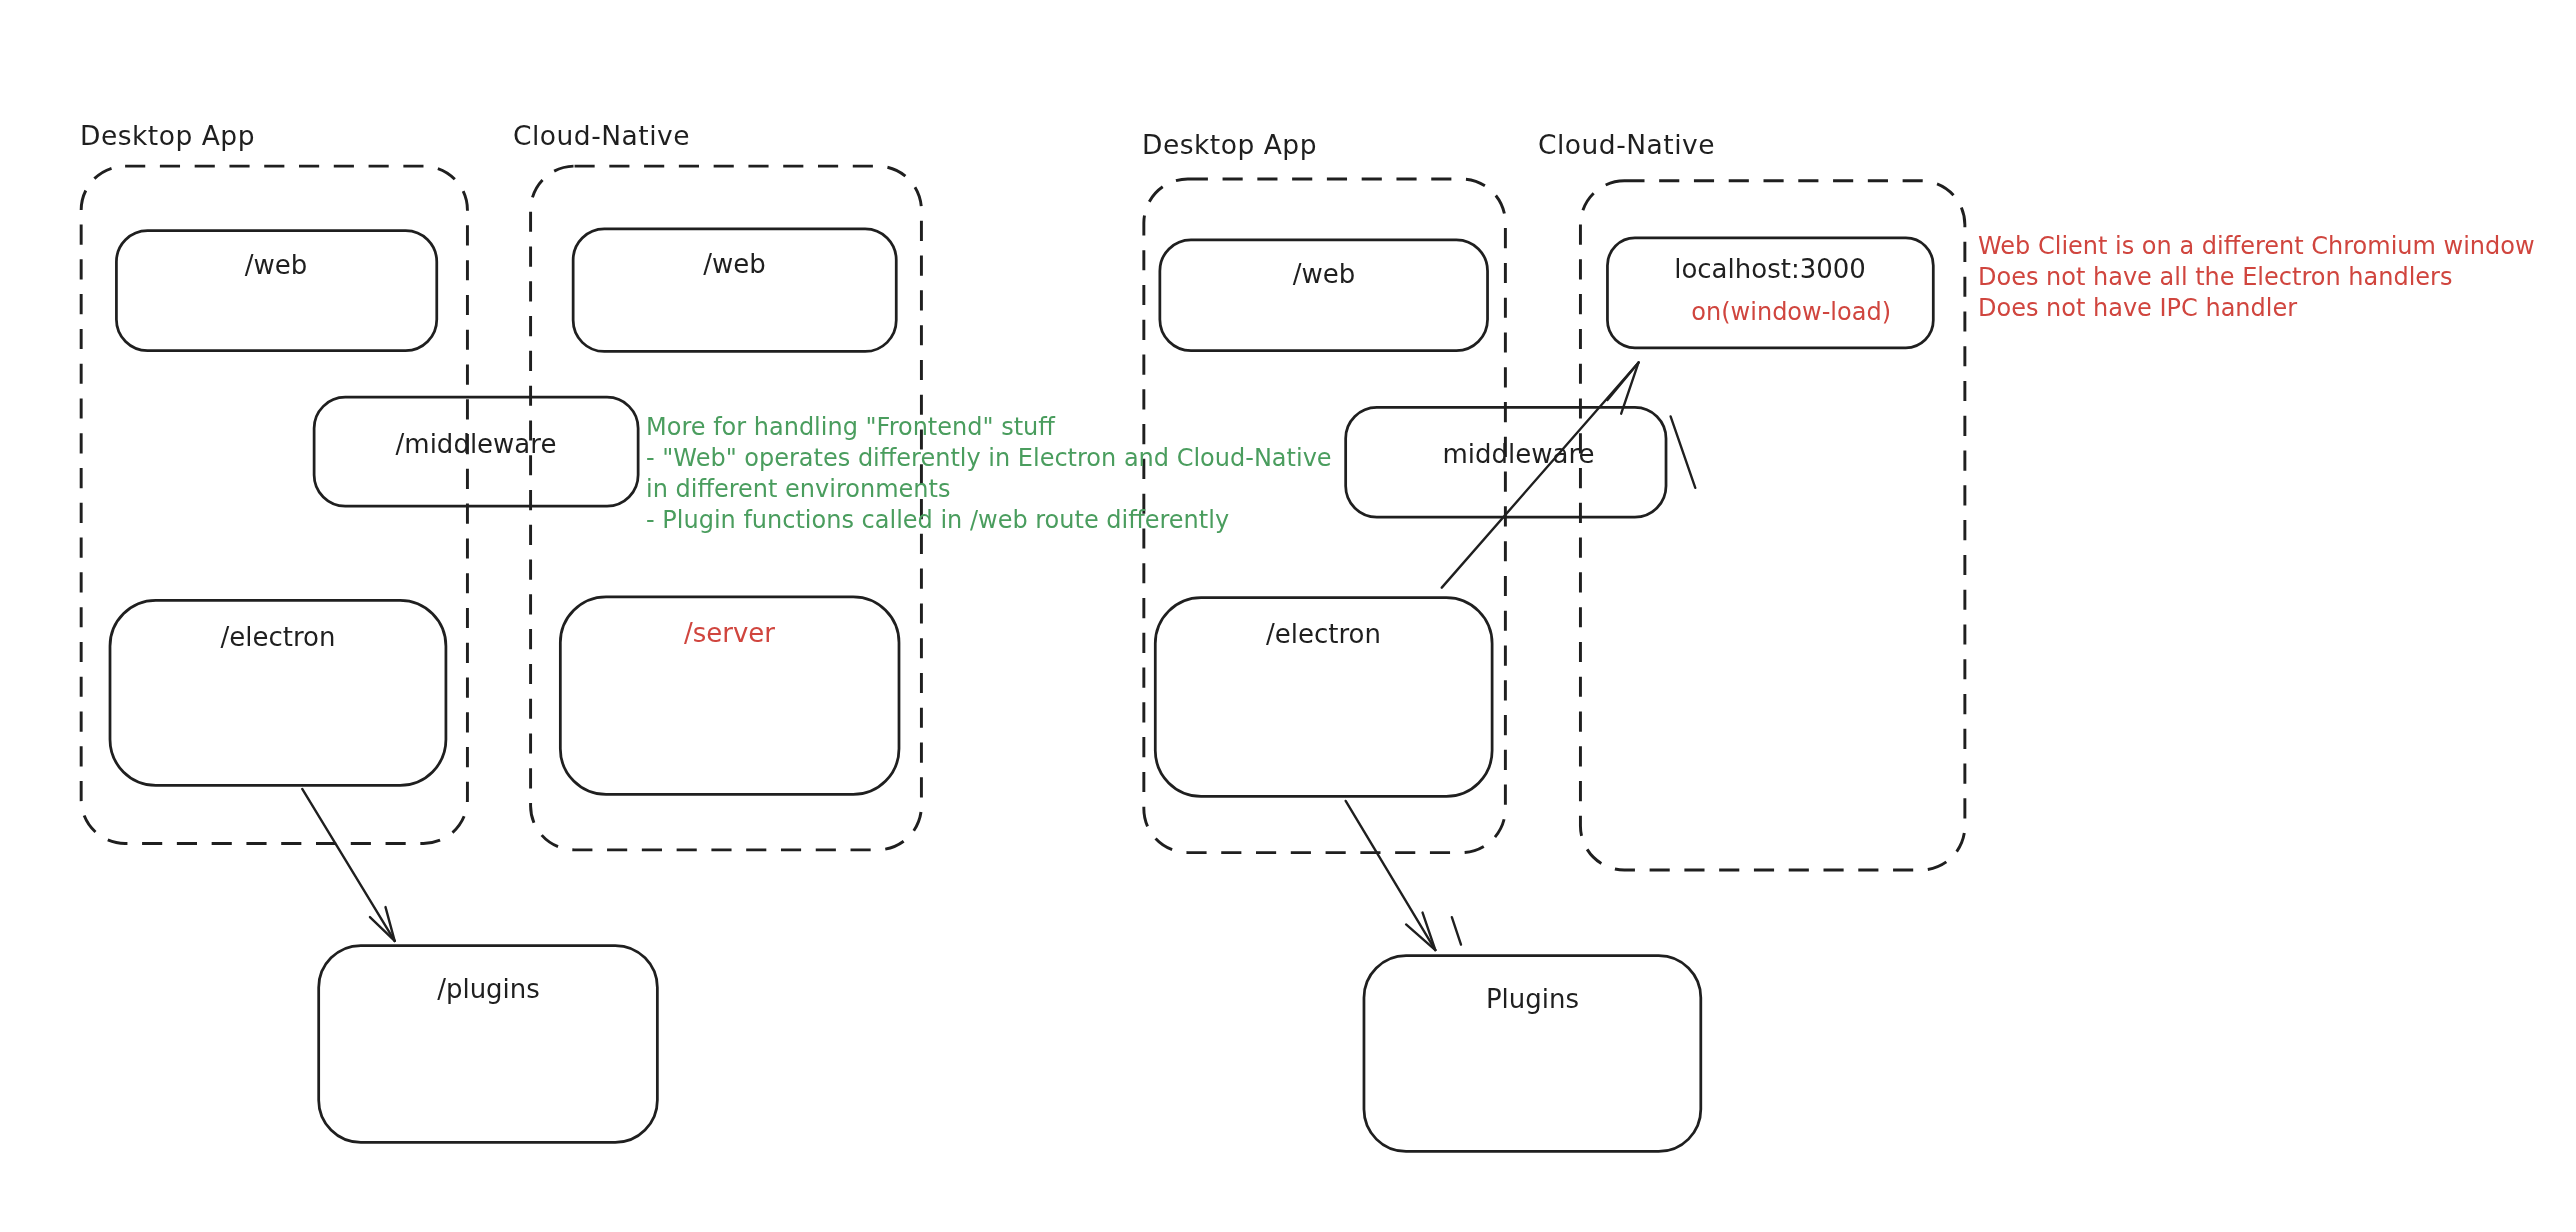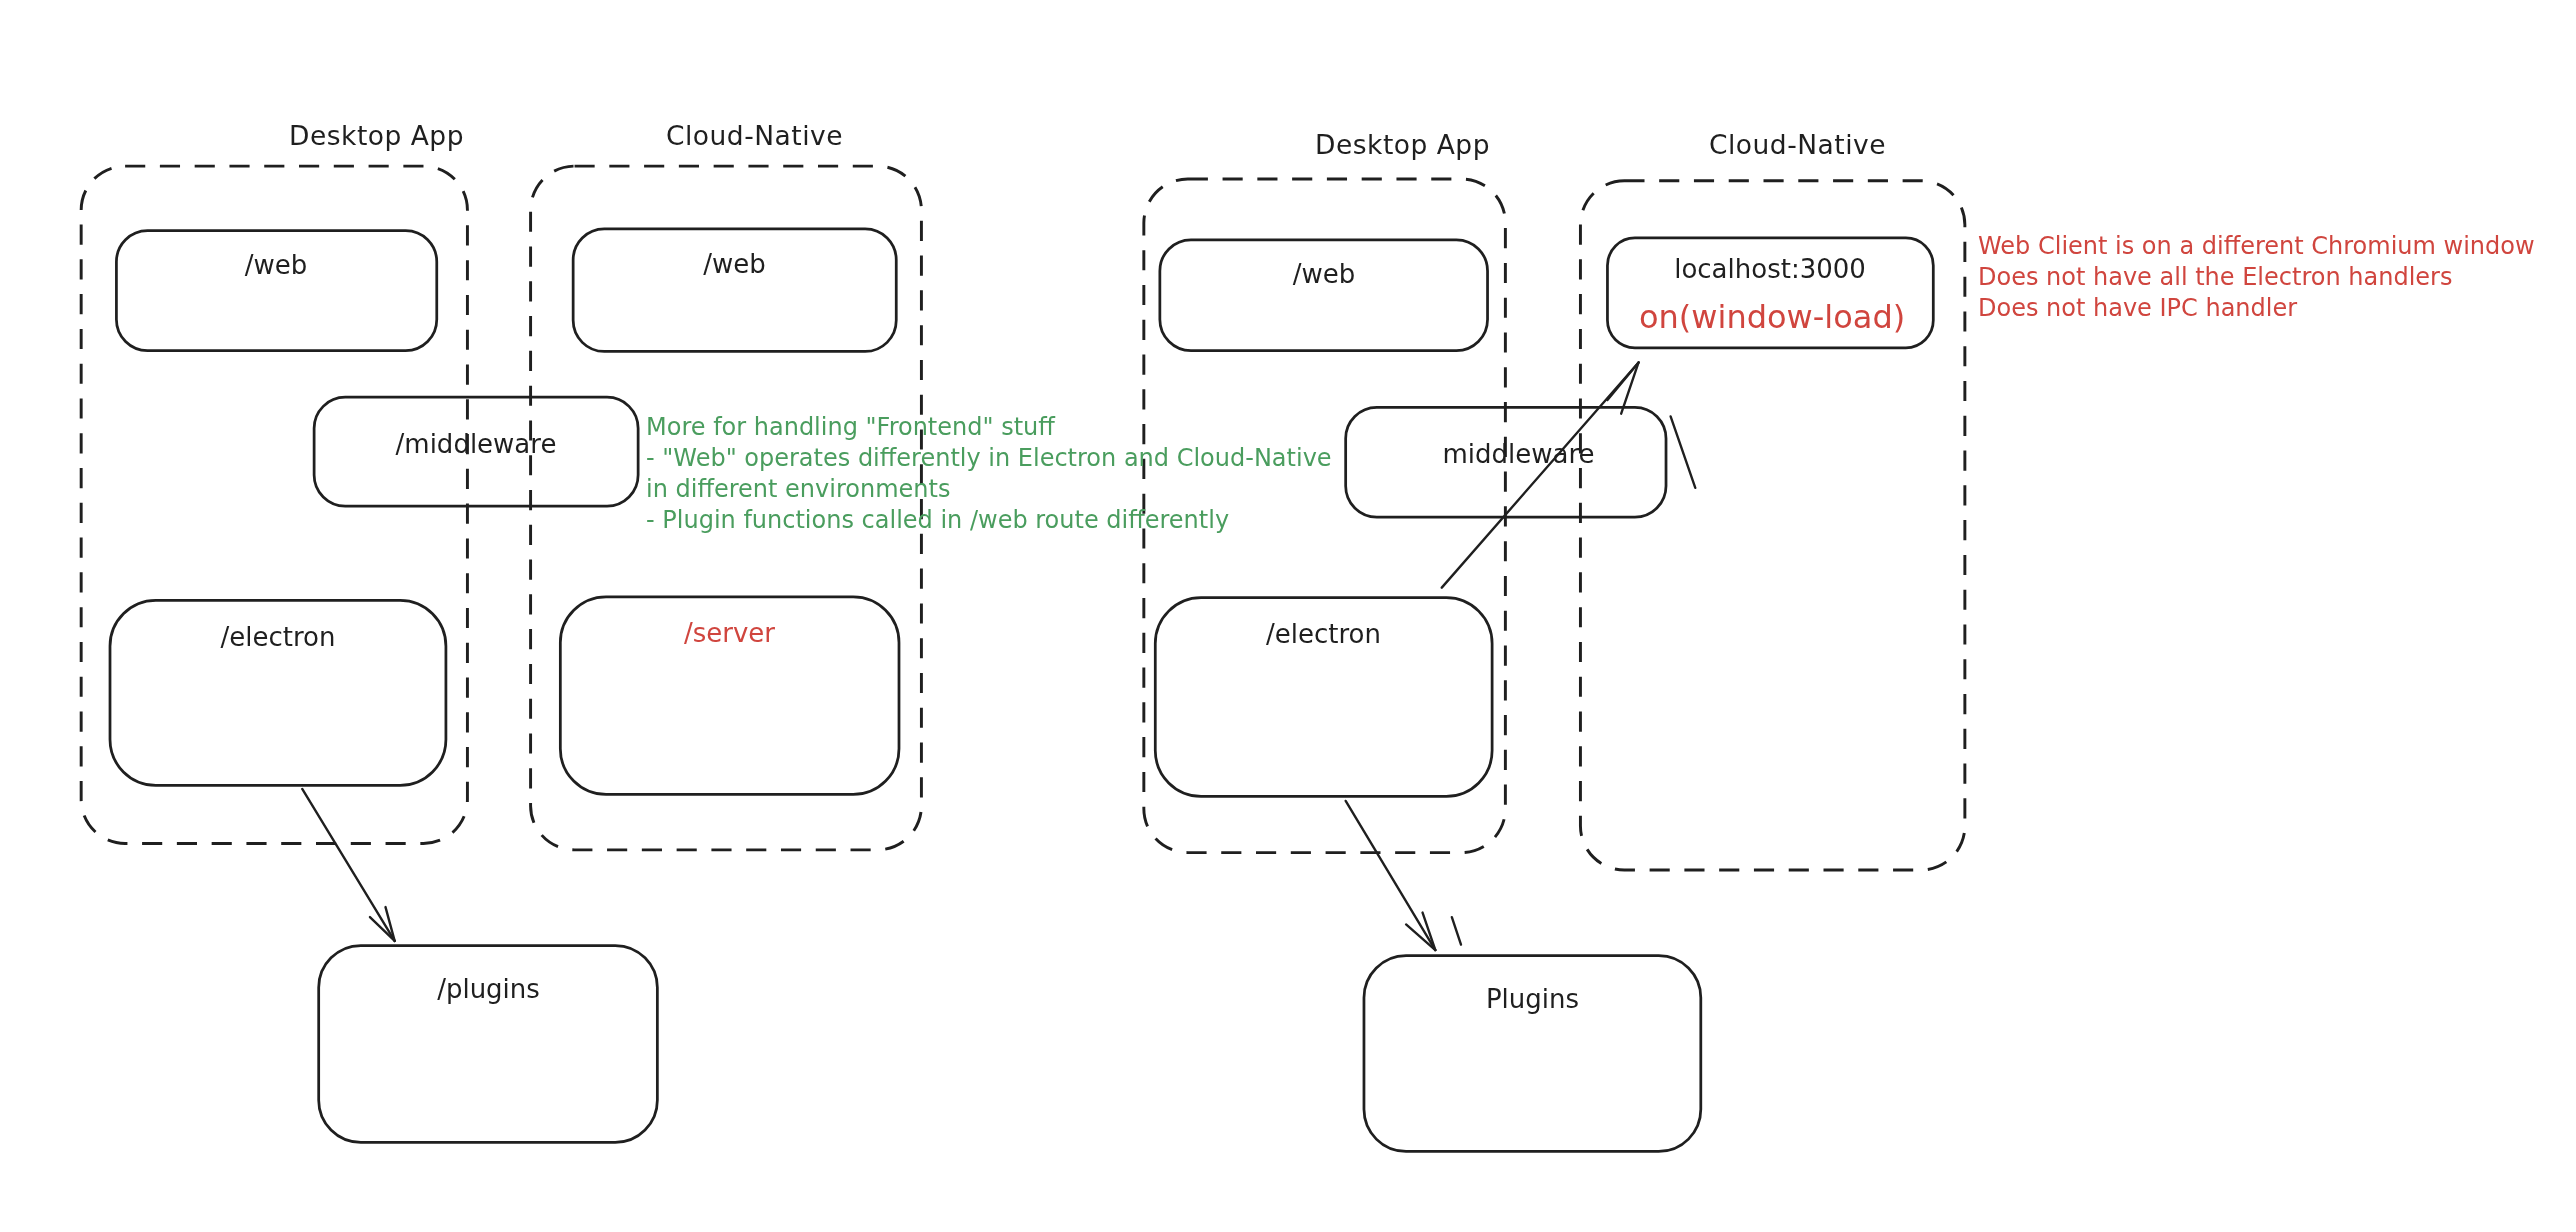--- a/index.html
+++ b/index.html
@@ -12,21 +12,21 @@
   .canvas{
     position:relative;
     width:2576px;height:1232px;
     background:var(--background);
     font-family:"DejaVu Sans", sans-serif;
     color:var(--ink);
     overflow:hidden;
   }
   .shapes{position:absolute;left:0;top:0;width:2576px;height:1232px;}
   .lbl{position:absolute;white-space:nowrap;}
-  .group-label{font-size:26.5px;text-align:right;letter-spacing:0.5px;}
+  .group-label{font-size:26.5px;text-align:left;letter-spacing:0.5px;}
   .node-label{font-size:26px;text-align:center;}
   .note-line{font-size:24px;line-height:31px;}
   .green{color:var(--green);}
   .red{color:var(--red);}
   .right-align{text-align:right;box-sizing:border-box;}
 </style>
 </head>
 <body>
 
 <div class="canvas">
@@ -86,21 +86,21 @@
     <div class="note-line green">- "Web" operates differently in Electron and Cloud-Native</div>
     <div class="note-line green">in different environments</div>
     <div class="note-line green">- Plugin functions called in /web route differently</div>
   </div>
 
   <div class="lbl group-label" style="left:1142px;top:129px;width:348px;">Desktop App</div>
   <div class="lbl group-label" style="left:1538px;top:129px;width:348px;">Cloud-Native</div>
 
   <div class="lbl node-label" style="left:1160px;top:259px;width:328px;">/web</div>
   <div class="lbl node-label" style="left:1607px;top:254px;width:326px;">localhost:3000</div>
-  <div class="lbl node-label red right-align" style="left:1607px;top:298px;width:326px;padding-right:42px;font-size:32px;padding-left:32px;">on(window-load)</div>
+  <div class="lbl node-label red right-align" style="left:1607px;top:298px;width:326px;padding-right:42px;font-size:24px;padding-left:32px;">on(window-load)</div>
   <div class="lbl node-label" style="left:1346px;top:439px;width:345px;">middleware</div>
   <div class="lbl node-label" style="left:1155px;top:619px;width:337px;">/electron</div>
   <div class="lbl node-label" style="left:1364px;top:984px;width:337px;">Plugins</div>
 
   <div class="lbl" style="left:1978px;top:231px;">
     <div class="note-line red">Web Client is on a different Chromium window</div>
     <div class="note-line red">Does not have all the Electron handlers</div>
     <div class="note-line red">Does not have IPC handler</div>
   </div>
 

